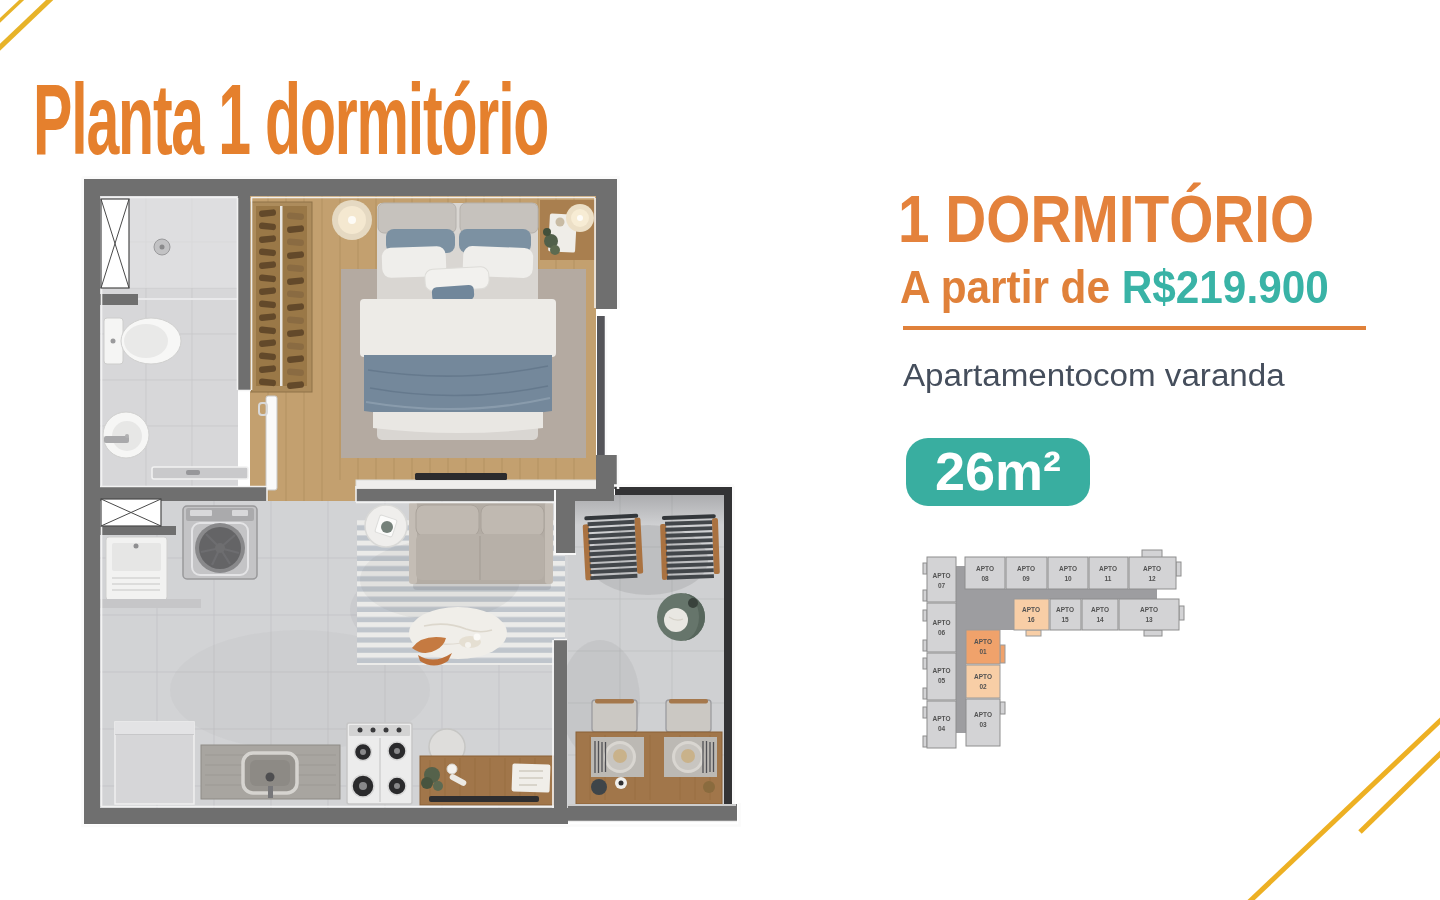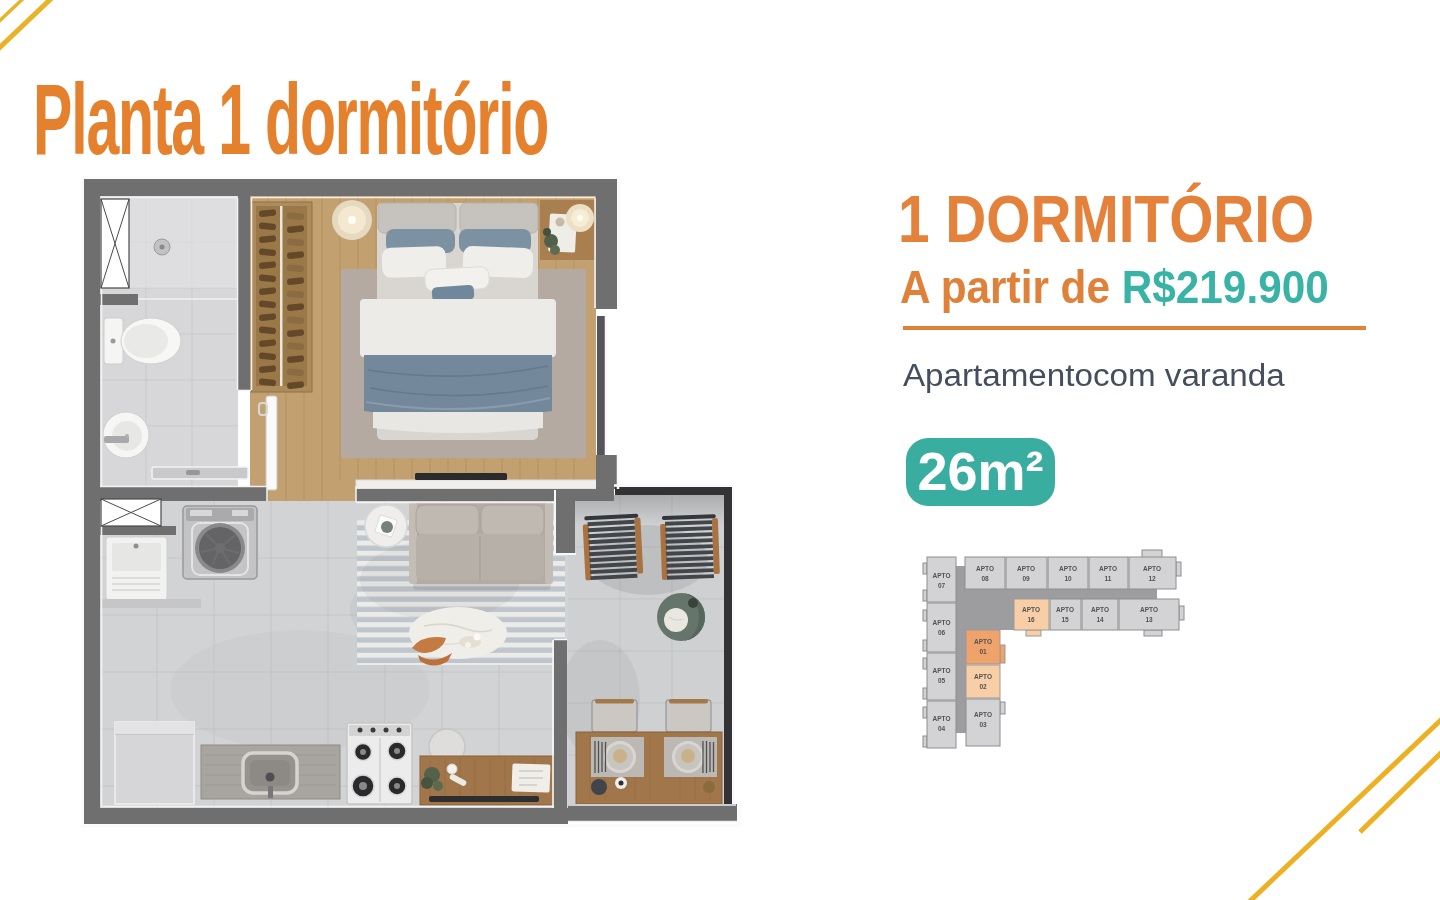--- a/index.html
+++ b/index.html
@@ -539,13 +539,13 @@
 <div class="abs" style="left:33px;top:62px;font-size:100px;font-weight:bold;color:#e5802d;white-space:nowrap;letter-spacing:-2px;transform:scaleX(0.59);transform-origin:0 0;">Planta 1 dormitório</div>
 
 <div class="abs" style="left:898px;top:181px;font-size:66px;font-weight:bold;color:#e4823c;white-space:nowrap;letter-spacing:0px;transform:scaleX(0.86);transform-origin:0 0;">1 DORMITÓRIO</div>
 
 <div class="abs" style="left:900px;top:259px;font-size:47px;font-weight:bold;white-space:nowrap;transform:scaleX(0.90);transform-origin:0 0;"><span style="color:#e0813a;">A partir de </span><span style="color:#39b3a6;">R$219.900</span></div>
 
 <div class="abs" style="left:903px;top:326px;width:463px;height:4px;background:#e0813a;"></div>
 
 <div class="abs" style="left:903px;top:358px;font-size:31px;color:#454e5c;white-space:nowrap;transform:scaleX(1.07);transform-origin:0 0;">Apartamentocom varanda</div>
 
-<div class="abs" style="left:906px;top:438px;width:149px;height:68px;background:#39aea0;border-radius:22px;color:#ffffff;font-weight:bold;font-size:54px;text-align:center;line-height:66px;">26m²</div>
+<div class="abs" style="left:906px;top:438px;width:184px;height:68px;background:#39aea0;border-radius:22px;color:#ffffff;font-weight:bold;font-size:54px;text-align:center;line-height:66px;">26m²</div>
 
 </body></html>

